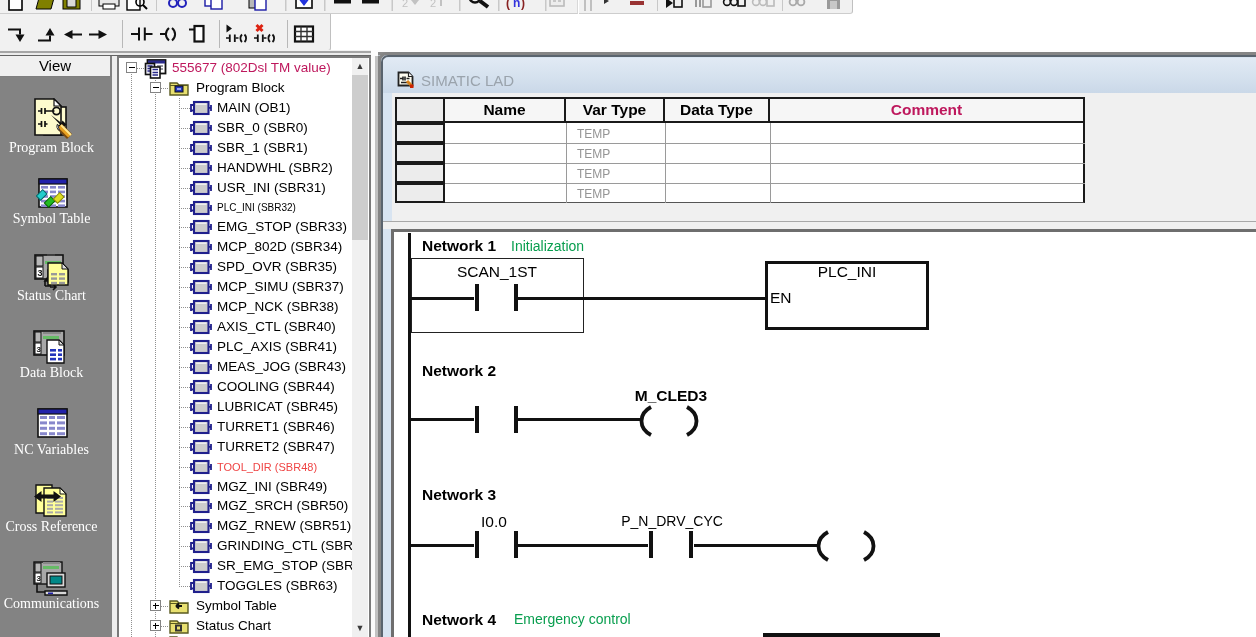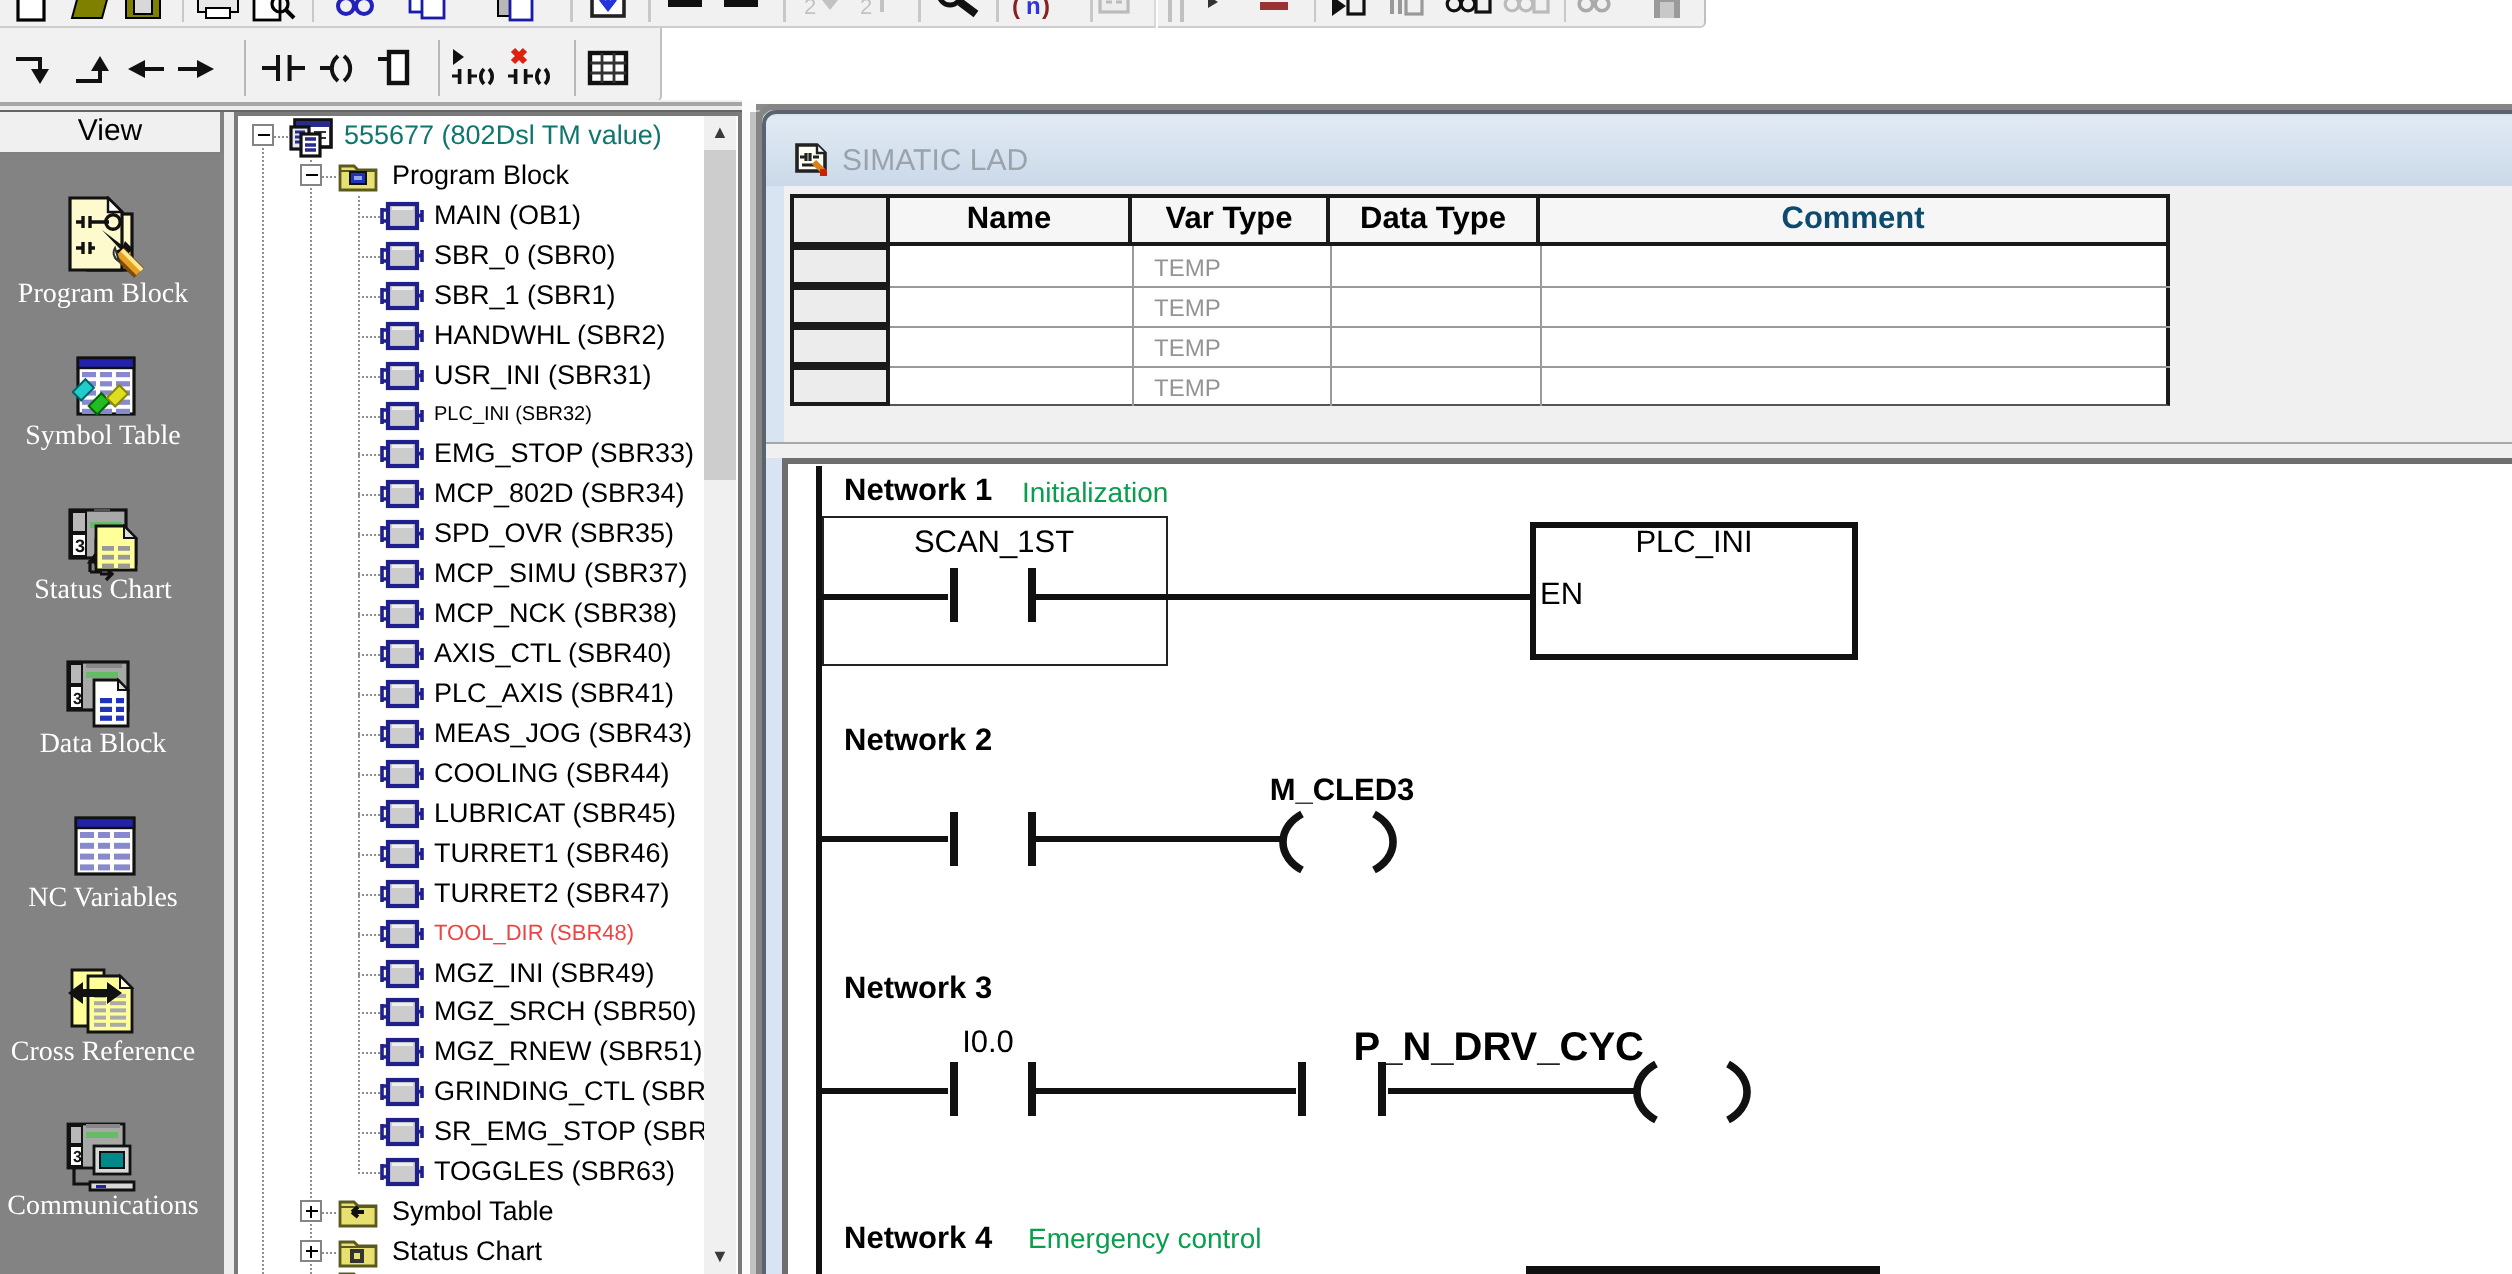--- a/index.html
+++ b/index.html
@@ -249,21 +249,21 @@
       <div class="abs" style="left:9.5px;top:9px;width:6px;height:1px;background:#000"></div>
       <svg class="abs" style="left:24px;top:1px" width="24" height="20" viewBox="0 0 24 20">
         <rect x="4.5" y="1" width="18" height="13.5" fill="#fff" stroke="#111" stroke-width="1.8"></rect>
         <rect x="5" y="1.5" width="17" height="3" fill="#2a2a8a"></rect>
         <path d="M14 7 h6 M14 10 h6" stroke="#334" stroke-width="1"></path>
         <rect x="2.5" y="4.5" width="9" height="11" fill="#e8e8f4" stroke="#111" stroke-width="1.6"></rect>
         <path d="M4.5 7 h5 M4.5 9.5 h5 M4.5 12 h5" stroke="#2a2a8a" stroke-width="1.4"></path>
         <rect x="7.5" y="8" width="9.5" height="11" fill="#fff" stroke="#111" stroke-width="1.6"></rect>
         <path d="M9.5 10.5 h5.5 M9.5 13.5 h5.5 M9.5 16 h5.5" stroke="#2a2a8a" stroke-width="1.7"></path>
       </svg>
-      <div class="txt" style="left:53px;top:2px;font-size:13.5px;line-height:16px;color:#0f766e">555677 (802Dsl TM value)</div>
+      <div class="txt" style="left:53px;top:2px;font-size:13.5px;line-height:16px;color:#be185d">555677 (802Dsl TM value)</div>
       <div class="doth" style="left:42px;top:30px;width:8px"></div>
       <div class="abs" style="left:31px;top:24px;width:11px;height:11px;background:#fff;border:1px solid #848484;box-sizing:border-box"></div>
       <div class="abs" style="left:33.5px;top:29px;width:6px;height:1px;background:#000"></div>
       <svg class="abs" style="left:50px;top:22px" width="20" height="16" viewBox="0 0 20 16">
         <path d="M1 3 h7 l2 2 h9 v10 h-18 z" fill="#e8e070" stroke="#5a5a20" stroke-width="1.4"></path>
         <path d="M1 5.5 h18" stroke="#5a5a20" stroke-width="1"></path>
         <rect x="6" y="6" width="8" height="6" fill="#2233bb" stroke="#111" stroke-width="1"></rect>
         <rect x="8" y="8" width="4" height="2" fill="#99a6e8"></rect>
       </svg>
       <div class="txt" style="left:77px;top:22px;font-size:13.5px;line-height:16px;color:#000">Program Block</div>
@@ -510,21 +510,21 @@
 <div class="txt" style="left:421px;top:72px;font-size:15px;color:#9aa3ac">SIMATIC LAD</div>
 <div class="abs" style="left:392px;top:93px;width:864px;height:129px;background:#f0f0f0"></div>
 <div class="abs" style="left:395px;top:97px;width:50px;height:26px;background:#ececec;border:2px solid #1a1a1a;border-left:2.5px solid #1a1a1a;box-sizing:border-box"></div>
     <div class="abs" style="left:395px;top:123px;width:50px;height:20px;background:#ececec;border:2px solid #1a1a1a;border-left:2.5px solid #1a1a1a;box-sizing:border-box"></div>
     <div class="abs" style="left:395px;top:143px;width:50px;height:20px;background:#ececec;border:2px solid #1a1a1a;border-left:2.5px solid #1a1a1a;box-sizing:border-box"></div>
     <div class="abs" style="left:395px;top:163px;width:50px;height:20px;background:#ececec;border:2px solid #1a1a1a;border-left:2.5px solid #1a1a1a;box-sizing:border-box"></div>
     <div class="abs" style="left:395px;top:183px;width:50px;height:20px;background:#ececec;border:2px solid #1a1a1a;border-left:2.5px solid #1a1a1a;box-sizing:border-box"></div>
     <div class="abs" style="left:445px;top:97px;width:121px;height:26px;background:#f6f6f6;border-top:2px solid #1a1a1a;border-right:2px solid #1a1a1a;border-bottom:2.5px solid #1a1a1a;box-sizing:border-box;font-size:15.5px;font-weight:bold;color:#000;text-align:center;line-height:22px">Name</div>
     <div class="abs" style="left:566px;top:97px;width:99px;height:26px;background:#f6f6f6;border-top:2px solid #1a1a1a;border-right:2px solid #1a1a1a;border-bottom:2.5px solid #1a1a1a;box-sizing:border-box;font-size:15.5px;font-weight:bold;color:#000;text-align:center;line-height:22px">Var Type</div>
     <div class="abs" style="left:665px;top:97px;width:105px;height:26px;background:#f6f6f6;border-top:2px solid #1a1a1a;border-right:2px solid #1a1a1a;border-bottom:2.5px solid #1a1a1a;box-sizing:border-box;font-size:15.5px;font-weight:bold;color:#000;text-align:center;line-height:22px">Data Type</div>
-    <div class="abs" style="left:770px;top:97px;width:315px;height:26px;background:#f6f6f6;border-top:2px solid #1a1a1a;border-right:2px solid #1a1a1a;border-bottom:2.5px solid #1a1a1a;box-sizing:border-box;font-size:15.5px;font-weight:bold;color:#0c4a6e;text-align:center;line-height:22px">Comment</div>
+    <div class="abs" style="left:770px;top:97px;width:315px;height:26px;background:#f6f6f6;border-top:2px solid #1a1a1a;border-right:2px solid #1a1a1a;border-bottom:2.5px solid #1a1a1a;box-sizing:border-box;font-size:15.5px;font-weight:bold;color:#be185d;text-align:center;line-height:22px">Comment</div>
     <div class="abs" style="left:445px;top:123px;width:640px;height:80px;background:#fff;border-right:2px solid #1a1a1a;border-bottom:1.5px solid #555;box-sizing:border-box"></div>
     <div class="abs" style="left:445px;top:143px;width:640px;height:1px;background:#9a9a9a"></div>
     <div class="abs" style="left:445px;top:163px;width:640px;height:1px;background:#9a9a9a"></div>
     <div class="abs" style="left:445px;top:183px;width:640px;height:1px;background:#9a9a9a"></div>
     <div class="abs" style="left:566px;top:123px;width:1px;height:80px;background:#9a9a9a"></div>
     <div class="abs" style="left:665px;top:123px;width:1px;height:80px;background:#9a9a9a"></div>
     <div class="abs" style="left:770px;top:123px;width:1px;height:80px;background:#9a9a9a"></div>
     <div class="txt" style="left:577px;top:126.5px;font-size:12px;color:#949494">TEMP</div>
     <div class="txt" style="left:577px;top:146.5px;font-size:12px;color:#949494">TEMP</div>
     <div class="txt" style="left:577px;top:166.5px;font-size:12px;color:#949494">TEMP</div>
@@ -550,21 +550,21 @@
     <div class="abs" style="left:410px;top:418px;width:64px;height:3px;background:#111"></div>
     <div class="abs" style="left:518px;top:418px;width:125px;height:3px;background:#111"></div>
     <div class="abs" style="left:474.5px;top:406px;width:4px;height:27px;background:#111"></div>
     <div class="abs" style="left:513.5px;top:406px;width:4px;height:27px;background:#111"></div>
     <svg class="abs" style="left:638px;top:405px" width="64" height="32" viewBox="0 0 64 32">
       <path d="M13 2 A 22 17 0 0 0 13 30" stroke="#111" stroke-width="3.8" fill="none"></path>
       <path d="M49 2 A 22 17 0 0 1 49 30" stroke="#111" stroke-width="3.8" fill="none"></path>
     </svg>
     <div class="txt" style="left:422px;top:486px;font-size:15.5px;font-weight:bold;color:#000">Network 3</div>
     <div class="txt" style="left:344px;top:513px;width:300px;text-align:center;font-size:15.5px;font-weight:normal;color:#000">I0.0</div>
-    <div class="txt" style="left:522px;top:513px;width:300px;text-align:right;font-size:20px;font-weight:bold;color:#000">P_N_DRV_CYC</div>
+    <div class="txt" style="left:522px;top:513px;width:300px;text-align:center;font-size:14px;font-weight:normal;color:#000">P_N_DRV_CYC</div>
     <div class="abs" style="left:410px;top:543.5px;width:64px;height:3px;background:#111"></div>
     <div class="abs" style="left:518px;top:543.5px;width:130px;height:3px;background:#111"></div>
     <div class="abs" style="left:694px;top:543.5px;width:124px;height:3px;background:#111"></div>
     <div class="abs" style="left:474.5px;top:531px;width:4px;height:27px;background:#111"></div>
     <div class="abs" style="left:513.5px;top:531px;width:4px;height:27px;background:#111"></div>
     <div class="abs" style="left:648.5px;top:531px;width:4px;height:27px;background:#111"></div>
     <div class="abs" style="left:688.5px;top:531px;width:4px;height:27px;background:#111"></div>
     <svg class="abs" style="left:815px;top:530px" width="64" height="32" viewBox="0 0 64 32">
       <path d="M13 2 A 22 17 0 0 0 13 30" stroke="#111" stroke-width="3.8" fill="none"></path>
       <path d="M49 2 A 22 17 0 0 1 49 30" stroke="#111" stroke-width="3.8" fill="none"></path>

